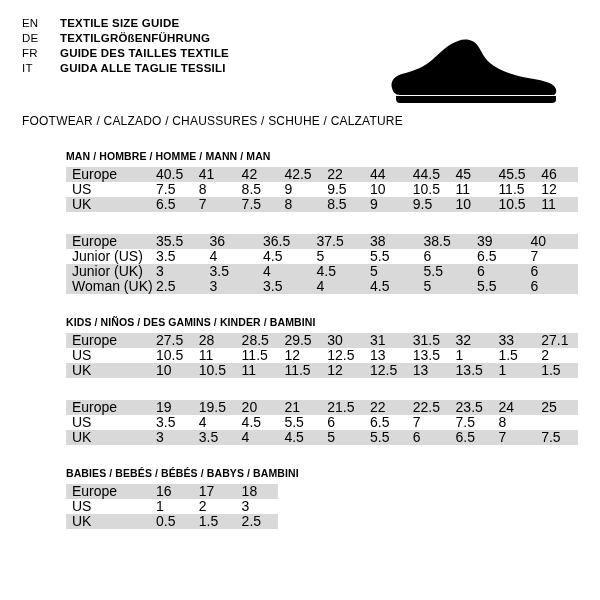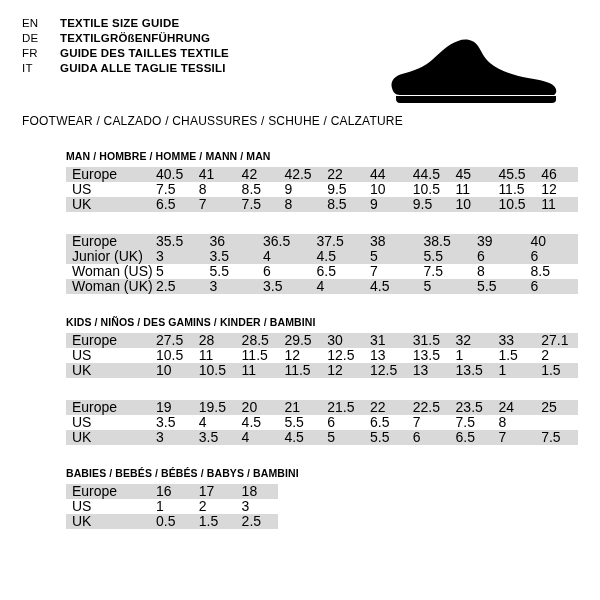--- a/index.html
+++ b/index.html
@@ -192,41 +192,41 @@
           <td class="rowlabel">Europe</td>
           <td>35.5</td>
           <td>36</td>
           <td>36.5</td>
           <td>37.5</td>
           <td>38</td>
           <td>38.5</td>
           <td>39</td>
           <td>40</td>
         </tr>
+        <tr class="plain">
+          <td class="rowlabel">Junior (US)</td>
+          <td>3.5</td>
+          <td>4</td>
+          <td>4.5</td>
+          <td>5</td>
+          <td>5.5</td>
+          <td>6</td>
+          <td>6.5</td>
+          <td>7</td>
+        </tr>
         <tr class="shaded">
           <td class="rowlabel">Junior (UK)</td>
           <td>3</td>
           <td>3.5</td>
           <td>4</td>
           <td>4.5</td>
           <td>5</td>
           <td>5.5</td>
           <td>6</td>
           <td>6</td>
-        </tr>
-        <tr class="plain">
-          <td class="rowlabel">Woman (US)</td>
-          <td>5</td>
-          <td>5.5</td>
-          <td>6</td>
-          <td>6.5</td>
-          <td>7</td>
-          <td>7.5</td>
-          <td>8</td>
-          <td>8.5</td>
         </tr>
         <tr class="shaded">
           <td class="rowlabel">Woman (UK)</td>
           <td>2.5</td>
           <td>3</td>
           <td>3.5</td>
           <td>4</td>
           <td>4.5</td>
           <td>5</td>
           <td>5.5</td>

